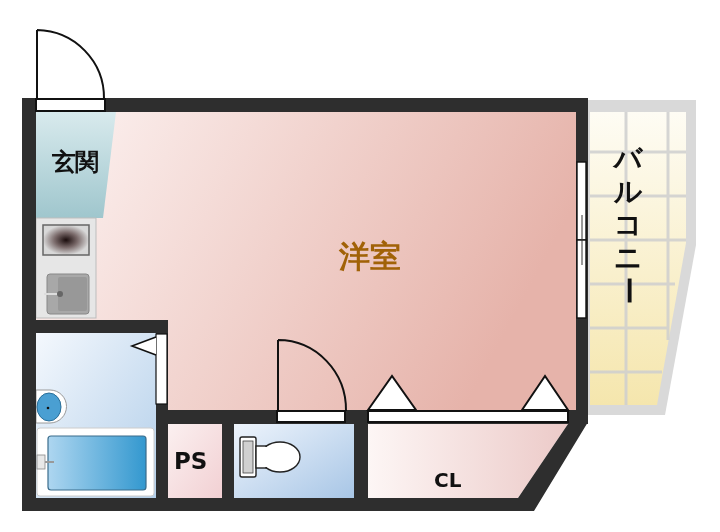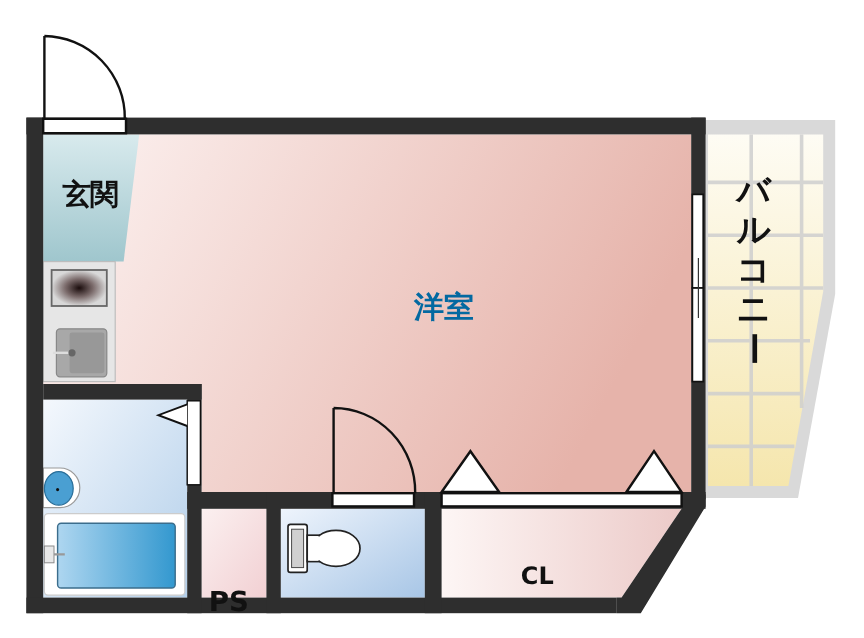--- a/index.html
+++ b/index.html
@@ -150,27 +150,27 @@
 
   <g>
     <rect x="577" y="162" width="9" height="78" fill="#ffffff" stroke="#111" stroke-width="1.4"></rect>
     <rect x="577" y="240" width="9" height="78" fill="#ffffff" stroke="#111" stroke-width="1.4"></rect>
     <line x1="582" y1="215" x2="582" y2="265" stroke="#333" stroke-width="1"></line>
   </g>
 </svg>
 
 <div class="label" style="left:52px; top:146px; font-size:24px; letter-spacing:-1px;">玄関</div>
 
-<div class="abs" style="left:320px; top:242px; width:100px; text-align:center; font-weight:bold; font-size:25px; line-height:28px; color:#0369a1;">
+<div class="abs" style="left:320px; top:242px; width:100px; text-align:center; font-weight:bold; font-size:31px; line-height:28px; color:#a16207;">
   <div>洋室</div>
 </div>
 
 <div class="abs" style="left:608px; top:142px; width:40px; text-align:center; font-weight:bold; font-size:28px; line-height:33px; color:#111;">
   <div>バ</div>
   <div>ル</div>
   <div>コ</div>
   <div>ニ</div>
   <div style="transform:rotate(90deg);">ー</div>
 </div>
 
-<div class="label" style="left:174px; top:448px; font-size:23px;margin-top:41px;">PS</div>
+<div class="label" style="left:174px; top:448px; font-size:23px;">PS</div>
 
 <div class="label" style="left:434px; top:468px; font-size:20px;">CL</div>
 
 </body></html>

